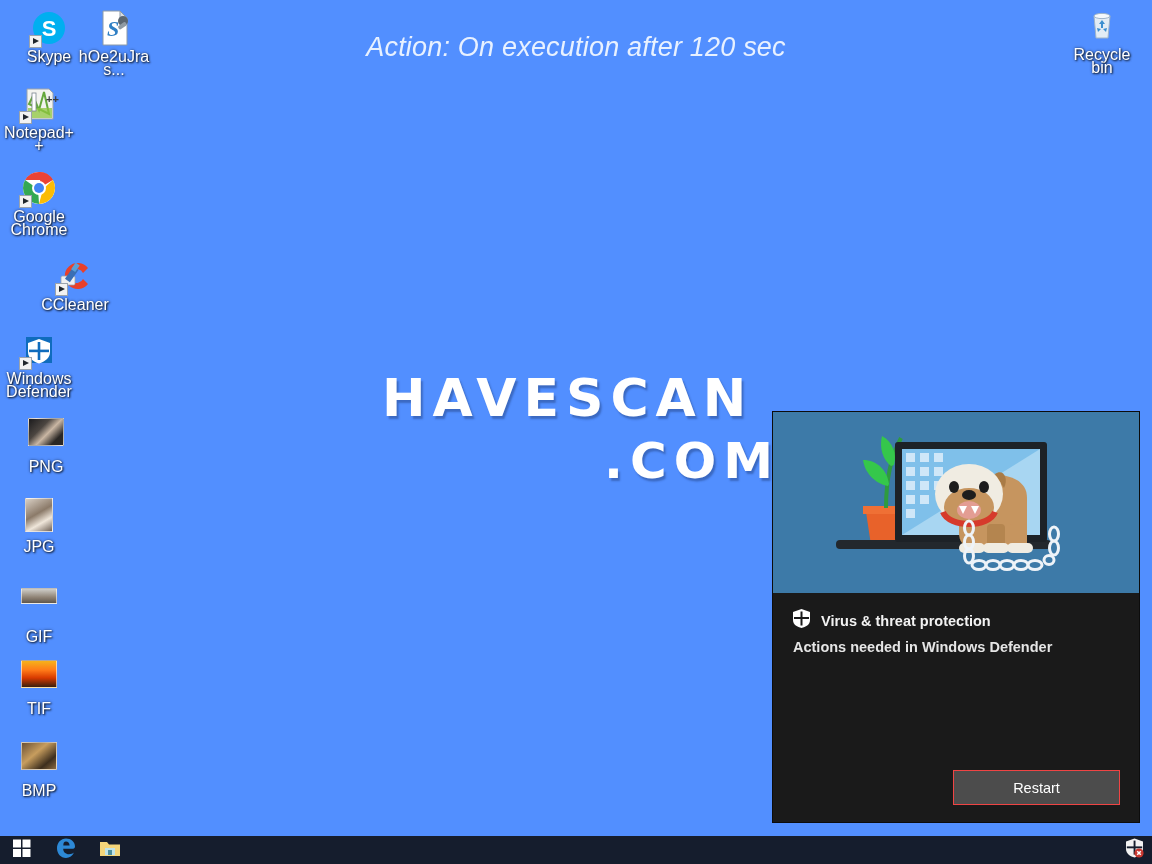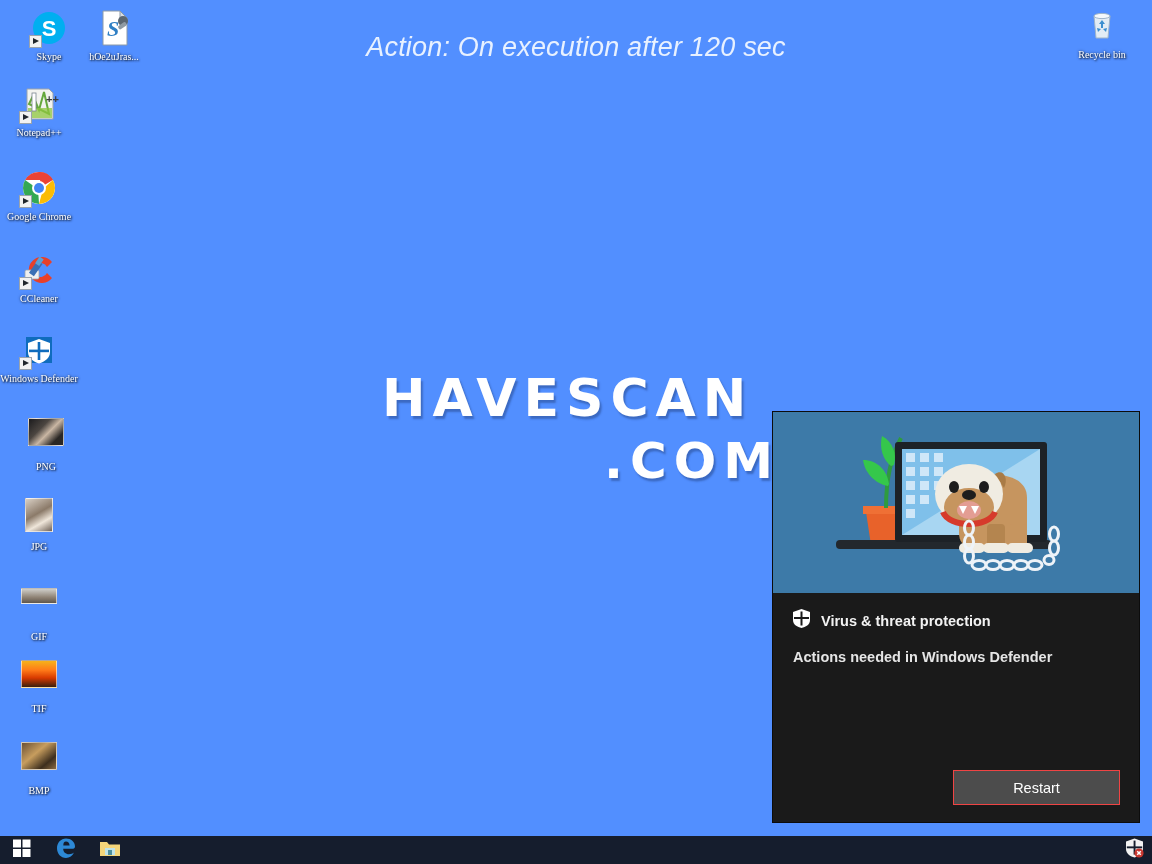--- a/index.html
+++ b/index.html
@@ -67,26 +67,25 @@
     cursor: default;
     user-select: none;
   }
   .desk-icon .ico-art {
     width: 40px;
     height: 40px;
     margin: 0 auto 3px auto;
     position: relative;
   }
   .desk-icon .ico-label {
-    font-size: 10px;
+    font-size: 16px;
     line-height: 12.5px;
     color: #ffffff;
     text-shadow: 1px 1px 2px rgba(0,0,0,0.85), 0 0 3px rgba(0,0,0,0.6);
     word-wrap: break-word;
-    font-family: Liberation Serif, serif;
   }
   .shortcut-arrow {
     position: absolute;
     left: 0; bottom: 0;
     width: 13px; height: 13px;
     background: #f2f2f2;
     border: 1px solid #9aa3ad;
     box-sizing: border-box;
   }
   .shortcut-arrow::after {
@@ -134,21 +133,21 @@
   #toast-body {
     padding: 16px 20px 0 20px;
     position: relative;
     height: 229px;
     box-sizing: border-box;
   }
   .toast-apphead {
     display: flex;
     align-items: center;
     gap: 11px;
-    margin-bottom: 16px;
+    margin-bottom: 6px;
   }
   .toast-apphead .app-name {
     font-size: 14.5px;
     font-weight: bold;
     color: #f2f2f2;
   }
   .toast-title {
     font-size: 14.5px;
     font-weight: bold;
     color: #e5e5e5;
@@ -264,21 +263,21 @@
         <path d="M20 36 A16 16 0 0 1 6.1 12.1 L19 21 Z" fill="#34a853"></path>
         <path d="M6.1 12.1 A16 16 0 0 1 33.9 12.1 L20 12 Z" fill="#ea4335"></path>
         <circle cx="20" cy="20" r="7" fill="#ffffff"></circle>
         <circle cx="20" cy="20" r="5" fill="#4285f4"></circle>
       </svg>
       <span class="shortcut-arrow"></span>
     </div>
     <div class="ico-label">Google Chrome</div>
   </div>
 
-  <div class="desk-icon" style="left:0px; top:250px;">
+  <div class="desk-icon" style="left:0px; top:256px;padding-left:36px;">
     <div class="ico-art">
       <svg width="40" height="40" viewBox="0 0 40 40">
         <path d="M33 12 A13 13 0 1 0 33 28 L28 23 A7 7 0 1 1 28 17 Z" fill="#e8402a"></path>
         <rect x="6" y="20" width="14" height="9" rx="1.5" fill="#f0f0f0" stroke="#9aa3ad" stroke-width="0.8"></rect>
         <rect x="14" y="11" width="6" height="15" fill="#3a6fb5" transform="rotate(35 17 18)"></rect>
         <rect x="18" y="7" width="5" height="8" fill="#5aa0d8" transform="rotate(35 20 11)"></rect>
       </svg>
       <span class="shortcut-arrow"></span>
     </div>
     <div class="ico-label">CCleaner</div>

